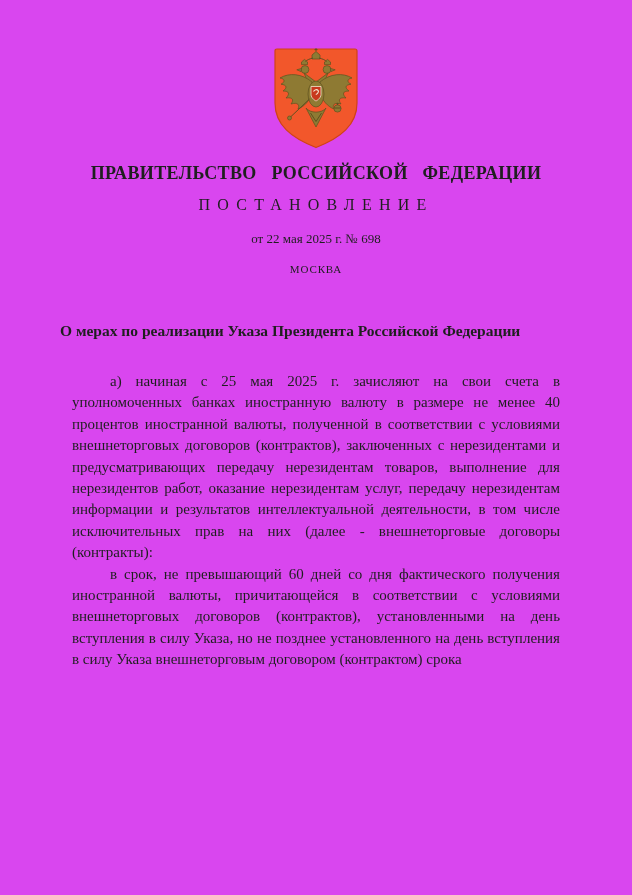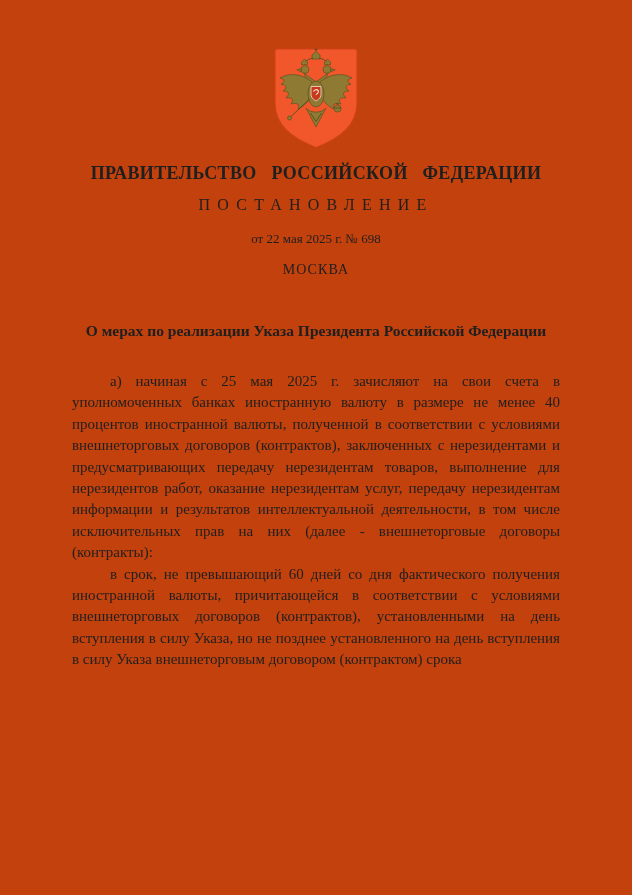--- a/index.html
+++ b/index.html
@@ -1,21 +1,21 @@
 <!DOCTYPE html>
 <html lang="ru"><head>
 <meta charset="utf-8">
 <style>
   html, body { margin: 0; padding: 0; background: #ffffff; }
   .page {
     position: relative;
     width: 632px;
     height: 895px;
     margin: 0 auto;
-    background: #c2410c;
+    background: #d946ef;
     font-family: "Liberation Serif", serif;
     color: #1f1f1f;
     overflow: hidden;
   }
   .emblem-wrap {
     margin-top: 47px;
     text-align: center;
     height: 103px;
   }
   .hdr { text-align: center; }
@@ -33,28 +33,27 @@
     line-height: 18px;
     letter-spacing: 0.45em;
   }
   .date-number {
     margin-top: 16px;
     font-size: 13px;
     line-height: 18px;
   }
   .city {
     margin-top: 15px;
-    font-size: 14px;
+    font-size: 11px;
     line-height: 13px;
     letter-spacing: 0.08em;
   }
   .doc-title {
     margin-top: 44px;
     padding: 0 60px;
-    text-align: center;
     font-weight: bold;
     font-size: 15.5px;
     line-height: 22px;
   }
   .body-text {
     margin-top: 29px;
     padding: 0 72px;
     font-size: 15px;
     line-height: 21.4px;
     text-align: justify;

